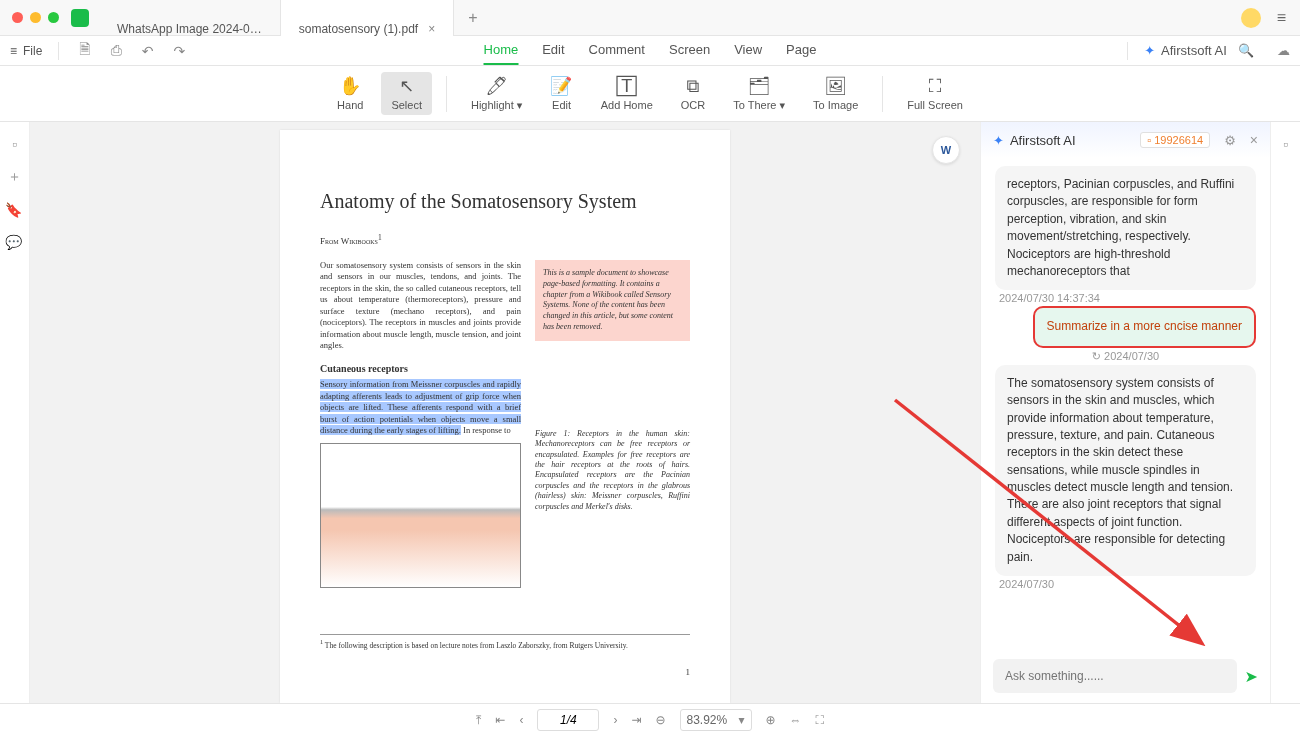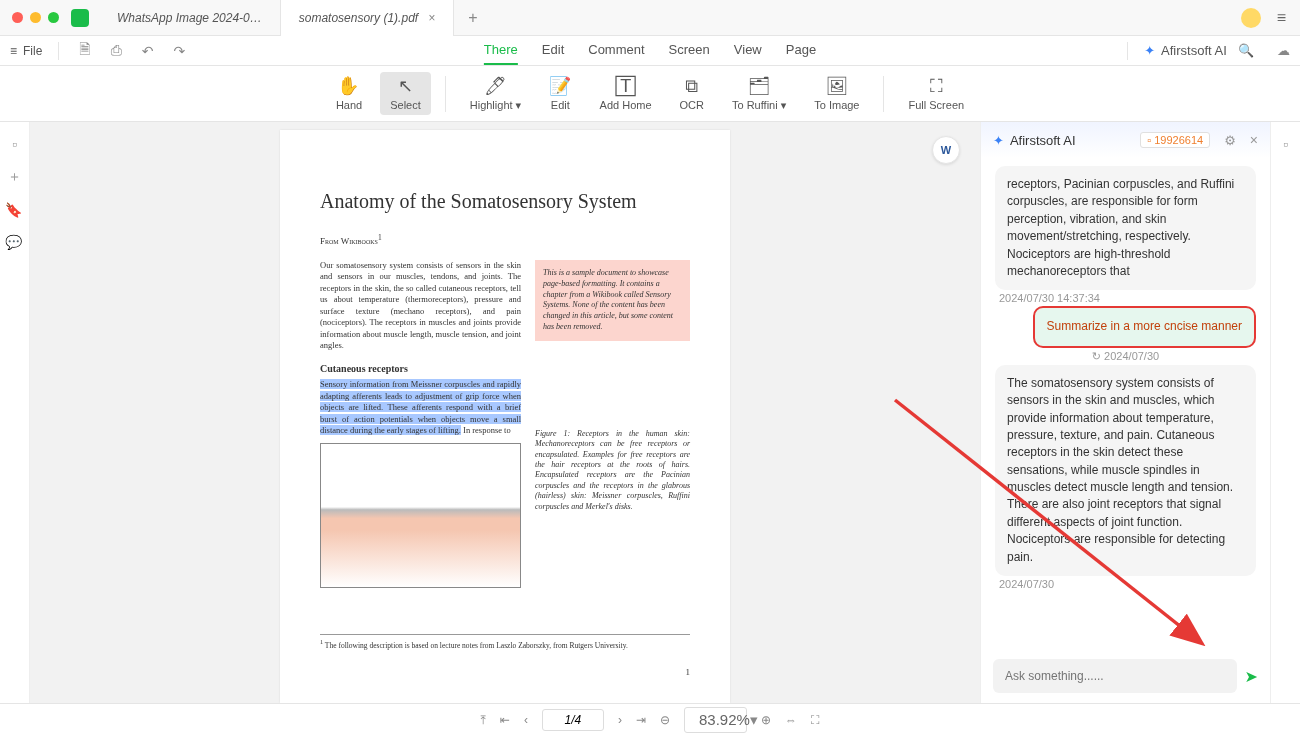--- a/index.html
+++ b/index.html
@@ -6,21 +6,21 @@
 body { font-family: -apple-system, BlinkMacSystemFont, "Segoe UI", sans-serif; font-size: 13px; color: #333; background: #fff; width: 1300px; height: 735px; overflow: hidden; position: relative; }
 
 
 .titlebar { height: 36px; display: flex; align-items: center; background: #f8f8f8; border-bottom: 1px solid #e5e5e5; }
 .traffic-lights { display: flex; gap: 7px; padding: 0 12px; }
 .traffic-lights span { width: 11px; height: 11px; border-radius: 50%; }
 .tl-red { background: #ff5f57; }
 .tl-yellow { background: #febc2e; }
 .tl-green { background: #28c840; }
 .logo { width: 18px; height: 18px; background: #1abc4a; border-radius: 4px; margin-right: 10px; }
-.tab { padding: 0 18px; height: 36px; display: flex; align-items: center; border-right: 1px solid #e5e5e5; font-size: 12px; color: #555; gap: 10px; font-style: italic; }
+.tab { padding: 0 18px; height: 36px; display: flex; align-items: flex-end; border-right: 1px solid #e5e5e5; font-size: 12px; color: #555; gap: 10px; }
 .tab.active { background: #fff; }
 .tab-close { color: #888; cursor: pointer; }
 .tab-add { padding: 0 14px; color: #888; cursor: pointer; font-size: 16px; }
 .titlebar-right { margin-left: auto; display: flex; align-items: center; gap: 16px; padding-right: 14px; }
 .avatar { width: 20px; height: 20px; border-radius: 50%; background: #ffd966; }
 .hamburger { font-size: 16px; color: #666; cursor: pointer; }
 
 
 .menubar { height: 30px; display: flex; align-items: center; border-bottom: 1px solid #e5e5e5; padding: 0 10px; gap: 12px; }
 .file-menu { display: flex; align-items: center; gap: 6px; font-size: 12px; color: #555; cursor: pointer; }
@@ -79,21 +79,21 @@
 .msg-user { background: #e6f7ee; color: #c2410c; border: 2.5px solid #e53935; align-self: flex-end; max-width: 92%; text-align: left; }
 .msg-time { font-size: 11px; color: #999; padding: 2px 4px; }
 .ai-input-row { display: flex; align-items: center; padding: 10px 12px; gap: 8px; }
 .ai-input { flex: 1; background: #f2f2f2; border: none; border-radius: 6px; padding: 10px 12px; font-size: 12px; color: #666; }
 .send-btn { color: #1abc4a; font-size: 16px; cursor: pointer; }
 
 
 .statusbar { height: 32px; display: flex; align-items: center; justify-content: center; border-top: 1px solid #e5e5e5; gap: 14px; font-size: 12px; color: #666; background: #fff; }
 .statusbar .sb-icon { color: #888; cursor: pointer; }
 .page-input { width: 62px; border: 1px solid #ddd; border-radius: 3px; text-align: center; font-size: 12px; padding: 3px; font-style: italic; }
-.zoom-display { width: 63px; border: 1px solid #ddd; border-radius: 3px; text-align: left; font-size: 15px; padding: 3px 14px; display: flex; align-items: center; }
+.zoom-display { width: 72px; border: 1px solid #ddd; border-radius: 3px; text-align: left; font-size: 12px; padding: 3px 6px; display: flex; align-items: center; }
 .zoom-display .chev { margin-left: auto; color: #888; }
 </style>
 </head>
 <body>
 
 <div class="titlebar">
   <div class="traffic-lights">
     <span class="tl-red"></span>
     <span class="tl-yellow"></span>
     <span class="tl-green"></span>
@@ -118,21 +118,21 @@
     <span>≡</span>
     <span>File</span>
   </div>
   <div class="mb-sep"></div>
   <span class="mb-icon">🗎</span>
   <span class="mb-icon">⎙</span>
   <span class="mb-icon">↶</span>
   <span class="mb-icon">↷</span>
 
   <div class="menu-tabs">
-    <span class="menu-tab active">There</span>
+    <span class="menu-tab active">Home</span>
     <span class="menu-tab">Edit</span>
     <span class="menu-tab">Comment</span>
     <span class="menu-tab">Screen</span>
     <span class="menu-tab">View</span>
     <span class="menu-tab">Page</span>
   </div>
 
   <div class="menubar-right">
     <div class="mb-sep"></div>
     <div class="ai-badge">
@@ -165,21 +165,21 @@
   <div class="tool">
     <span class="tool-icon">🅃</span>
     <span>Add Home</span>
   </div>
   <div class="tool">
     <span class="tool-icon">⧉</span>
     <span>OCR</span>
   </div>
   <div class="tool">
     <span class="tool-icon">🗂</span>
-    <span><span>To Ruffini</span> ▾</span>
+    <span><span>To There</span> ▾</span>
   </div>
   <div class="tool">
     <span class="tool-icon">🖼</span>
     <span>To Image</span>
   </div>
   <div class="tool-sep"></div>
   <div class="tool">
     <span class="tool-icon">⛶</span>
     <span>Full Screen</span>
   </div>

